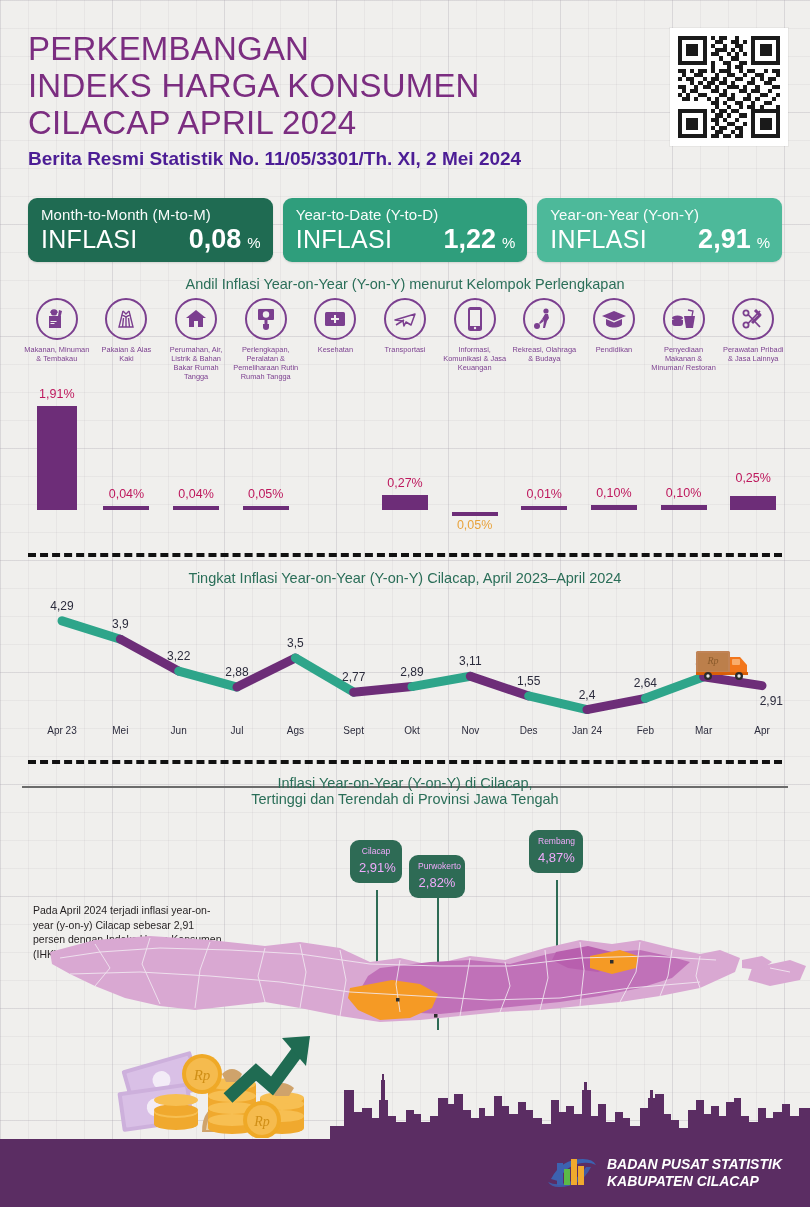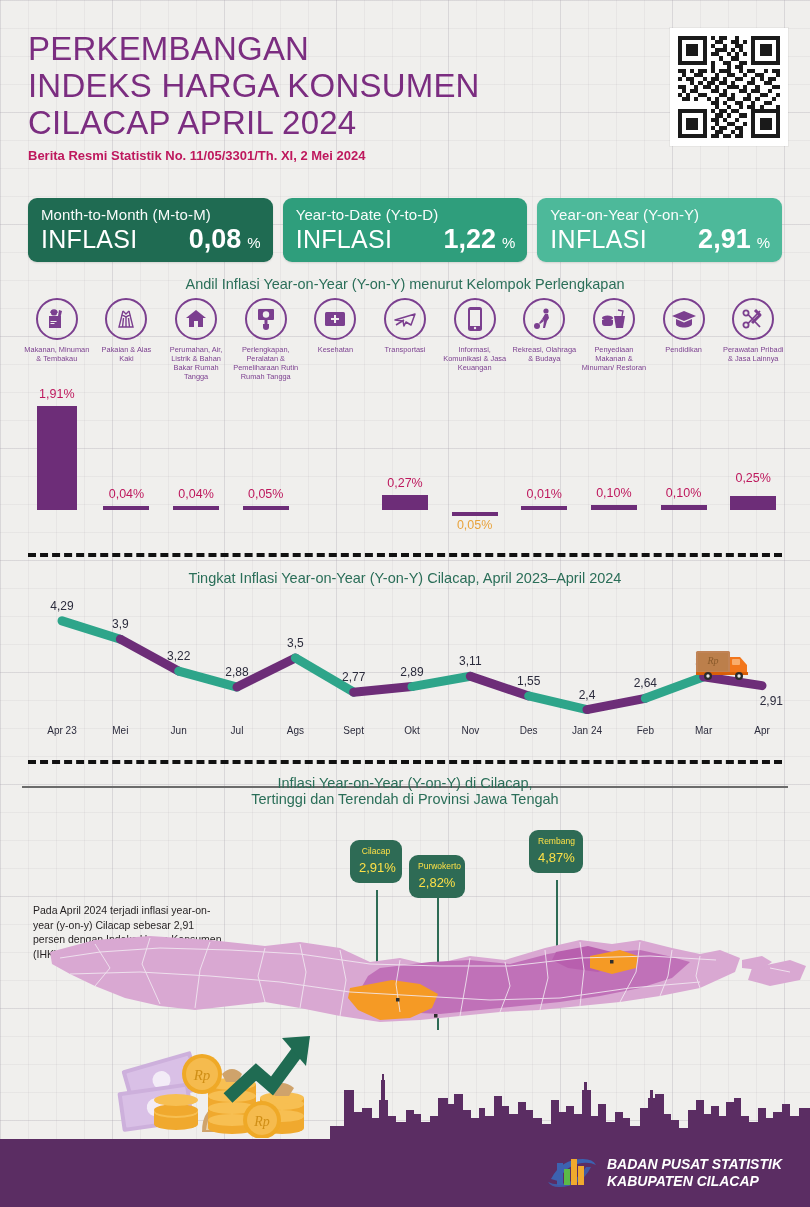--- a/index.html
+++ b/index.html
@@ -22,21 +22,21 @@
   .layer{position:absolute;}
 
   
   #header{left:28px;top:30px;width:620px;}
   #title{
     color:#7b2d80;font-size:33px;line-height:37px;font-weight:400;
     letter-spacing:.2px;
   }
   #title .ln{display:block;}
   #subtitle{
-    margin-top:7px;color:#be185d;font-size:13px;font-weight:bold;
+    margin-top:7px;color:#4c1d95;font-size:19px;font-weight:bold;
   }
   #qr{
     position:absolute;right:22px;top:28px;width:118px;height:118px;
     background:#fff;padding:0;box-sizing:border-box;
     box-shadow:0 0 0 1px rgba(0,0,0,.04);
   }
   #qr svg{display:block;width:100%;height:100%;}
 
   
   #cards{left:28px;top:198px;width:754px;display:flex;gap:10px;}
@@ -109,21 +109,21 @@
 
   
   #mapsec{left:0;top:775px;width:810px;height:270px;}
   #maptitle{position:absolute;left:0;top:0;width:100%;}
   #maptitle .ln{display:block;}
   #mapnote{
     position:absolute;left:33px;top:128px;width:190px;
     font-size:10.5px;line-height:14.5px;color:#231f20;
   }
   .callout{
-    position:absolute;background:#2e6b55;color:#fde047;border-radius:9px;
+    position:absolute;background:#2e6b55;color:#f0abfc;border-radius:9px;
     padding:6px 9px 8px;text-align:center;box-sizing:border-box;
   }
   .callout .cname{font-size:8.5px;line-height:11px;}
   .callout .cnum{font-size:13px;margin-top:3px;}
   .calloutstem{position:absolute;width:1.5px;background:#2e6b55;}
   #javamap{position:absolute;left:0;top:135px;width:810px;height:125px;}
 
   
   #money{position:absolute;left:110px;top:1028px;width:230px;height:110px;}
   #skyline{position:absolute;left:330px;top:1060px;width:480px;height:82px;}
@@ -419,37 +419,37 @@
             <circle cx="14" cy="4" r="2.6"></circle>
             <path d="M13 7l-3 5 2 2-1 7h2l2-7 2-3-1-4z"></path>
             <path d="M10 12l-3 4 1 1 4-3z"></path>
             <circle cx="5" cy="19" r="3"></circle>
           </svg>
         </div>
         <div class="catlabel">Rekreasi, Olahraga &amp; Budaya</div>
       </div>
       <div class="cat">
         <div class="icon-circle">
+          <svg width="26" height="22" viewBox="0 0 26 22" fill="#7b3f8f">
+            <path d="M13 3L1 8l12 5 12-5z"></path>
+            <path d="M5 11v5c0 2 4 3.5 8 3.5s8-1.5 8-3.5v-5l-8 3.5z"></path>
+          </svg>
+        </div>
+        <div class="catlabel">Pendidikan</div>
+      </div>
+      <div class="cat">
+        <div class="icon-circle">
           <svg width="26" height="24" viewBox="0 0 26 24" fill="#7b3f8f">
             <path d="M13 9h11l-2 12h-7z"></path>
             <path d="M17 3l5 1-1 5" fill="none" stroke="#7b3f8f" stroke-width="1.3"></path>
             <path d="M1 13h11v3a3 3 0 0 1-3 3H4a3 3 0 0 1-3-3z"></path>
             <ellipse cx="6.5" cy="11" rx="5.5" ry="2.5"></ellipse>
           </svg>
         </div>
         <div class="catlabel">Penyediaan Makanan &amp; Minuman/ Restoran</div>
-      </div>
-      <div class="cat">
-        <div class="icon-circle">
-          <svg width="26" height="22" viewBox="0 0 26 22" fill="#7b3f8f">
-            <path d="M13 3L1 8l12 5 12-5z"></path>
-            <path d="M5 11v5c0 2 4 3.5 8 3.5s8-1.5 8-3.5v-5l-8 3.5z"></path>
-          </svg>
-        </div>
-        <div class="catlabel">Pendidikan</div>
       </div>
       <div class="cat">
         <div class="icon-circle">
           <svg width="24" height="24" viewBox="0 0 24 24" fill="none" stroke="#7b3f8f" stroke-width="1.8">
             <circle cx="5" cy="18" r="2.6"></circle>
             <circle cx="5" cy="6" r="2.6"></circle>
             <path d="M7 16.5L19 4M7 7.5L19 20"></path>
             <path d="M14 3l5 5-8 8" stroke-width="3" stroke-linejoin="round"></path>
           </svg>
         </div>

